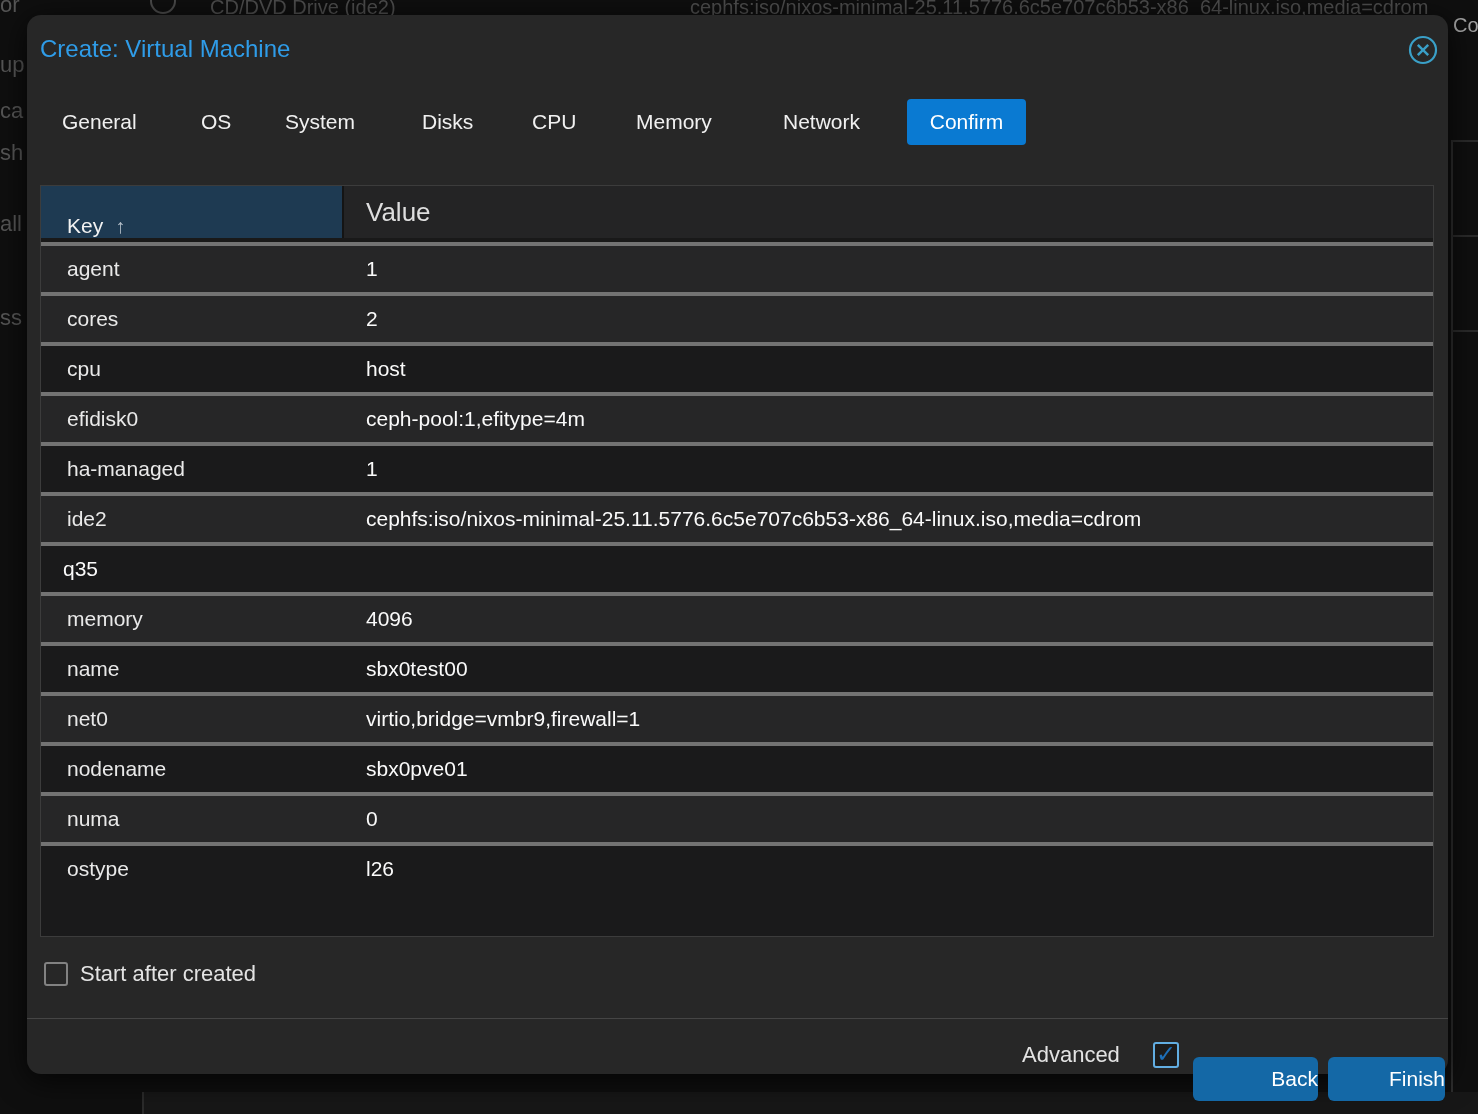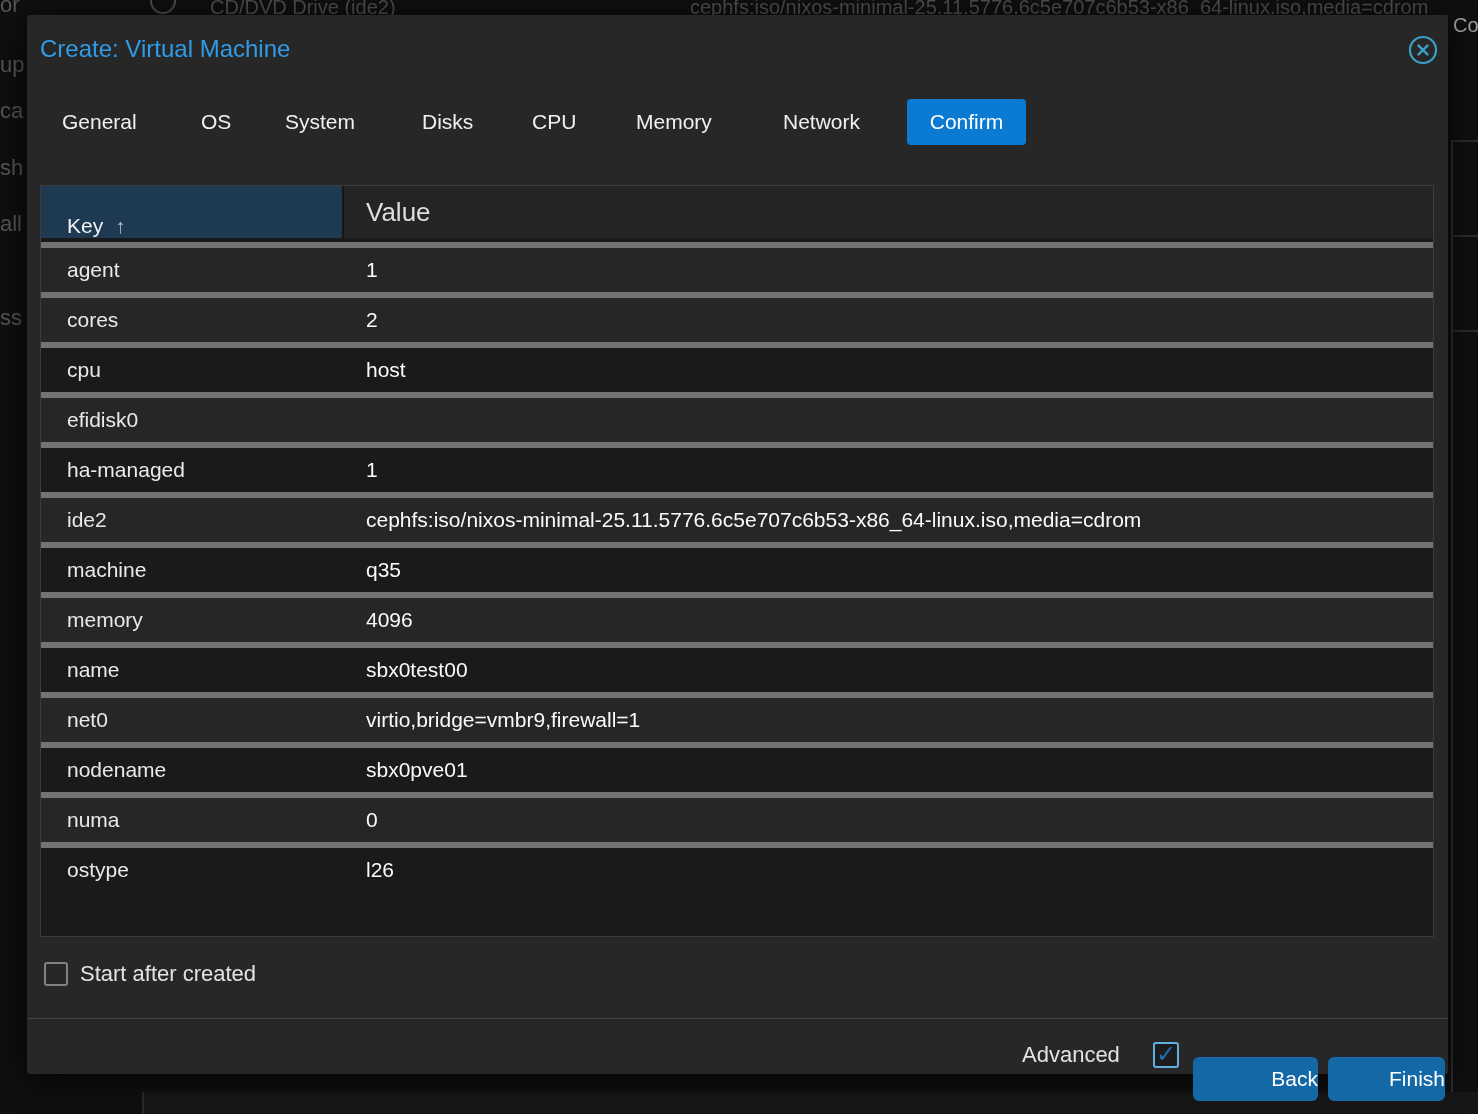--- a/index.html
+++ b/index.html
@@ -26,40 +26,40 @@
   .backdrop-top{position:absolute;top:-4px;color:#4d4d4d;font-size:20px;white-space:pre;z-index:1;}
   .backdrop-ring{position:absolute;left:150px;top:-12px;width:26px;height:26px;border:2px solid #4a4a4a;border-radius:50%;z-index:1;}
   .right-vline{position:absolute;left:1451px;top:140px;width:2px;height:974px;background:#2e2e2e;z-index:1;}
   .right-hline{position:absolute;left:1452px;width:26px;height:2px;background:#2a2a2a;z-index:1;}
   .bottom-vline{position:absolute;left:142px;top:1092px;width:2px;height:22px;background:#2b2b2b;z-index:1;}
   .bottom-strip{position:absolute;left:144px;top:1092px;width:1334px;height:22px;background:#171717;z-index:1;}
 
   
   .dialog{
     position:absolute;left:27px;top:15px;width:1421px;height:1059px;
-    background:#272727;border-radius:2px;z-index:5;
+    background:#272727;border-radius:14px;z-index:5;
     box-shadow:0 6px 30px rgba(0,0,0,.75);
     text-decoration:underline;
   }
   .dialog-title{position:absolute;left:13px;top:20px;font-size:24px;color:var(--title-blue);}
   .close-btn{position:absolute;left:1381px;top:20px;width:30px;height:30px;cursor:pointer;}
 
   
   .tab-bar{position:absolute;left:0;top:84px;width:100%;height:46px;}
   .tab{position:absolute;top:0;height:46px;line-height:46px;font-size:21px;color:#f0f0f0;cursor:pointer;}
   .tab.active{width:119px;text-align:center;background:var(--active-tab-blue);border-radius:4px;color:#ffffff;}
 
   
   .grid{position:absolute;left:13px;top:170px;width:1394px;height:752px;border:1px solid #3c3c3c;overflow:hidden;background:#1a1a1b;}
   .thead{display:flex;height:52px;}
   .th-key{width:303px;background:var(--key-header-bg);border-right:2px solid #141414;display:flex;align-items:flex-end;padding-left:26px;font-size:21px;color:#f2f2f2;cursor:pointer;}
   .sort-arrow{margin-left:12px;color:#b4bec8;font-size:20px;}
   .th-value{flex:1;background:#242425;display:flex;align-items:center;padding-left:22px;font-size:26px;color:#dedede;cursor:pointer;}
   .thead-gap{height:4px;background:#191919;}
-  .trow{display:flex;height:50px;border-top:6px solid #737373;font-size:21px;}
+  .trow{display:flex;height:50px;border-top:4px solid #737373;font-size:21px;}
   .trow.light{background:var(--row-light);}
   .trow.dark{background:var(--row-dark);}
   .td-key{width:303px;display:flex;align-items:center;padding-left:26px;color:#e9e9e9;}
   .td-value{flex:1;display:flex;align-items:center;padding-left:22px;color:#fafafa;white-space:nowrap;overflow:hidden;}
 
   
   .start-row{position:absolute;left:17px;top:945px;display:flex;align-items:center;height:28px;}
   .checkbox-empty{width:24px;height:24px;border:2px solid #828282;border-radius:3px;background:transparent;cursor:pointer;}
   .start-label{margin-left:12px;font-size:22px;color:#e3e3e3;}
 
@@ -76,21 +76,21 @@
 <body>
 
 <div class="backdrop-ring"></div>
 <span class="backdrop-top" style="left:210px;">CD/DVD Drive (ide2)</span>
 <span class="backdrop-top" style="left:690px;">cephfs:iso/nixos-minimal-25.11.5776.6c5e707c6b53-x86_64-linux.iso,media=cdrom</span>
 <span class="backdrop-frag" style="left:1453px;top:14px;color:#a3a3a3;font-size:20px;">Co</span>
 <div id="left-frags">
     <span class="backdrop-frag" style="left: 0px; top: -8px;">or</span>
     <span class="backdrop-frag" style="left: 0px; top: 52px;">up</span>
     <span class="backdrop-frag" style="left: 0px; top: 98px;">ca</span>
-    <span class="backdrop-frag" style="left: 0px; top: 155px;">sh</span>
+    <span class="backdrop-frag" style="left: 0px; top: 140px;">sh</span>
     <span class="backdrop-frag" style="left: 0px; top: 211px;">all</span>
     <span class="backdrop-frag" style="left: 0px; top: 275px; margin-top: 30px;">ss</span>
   </div>
 <div class="right-vline"></div>
 <div class="right-hline" style="top:140px;"></div>
 <div class="right-hline" style="top:235px;"></div>
 <div class="right-hline" style="top:330px;"></div>
 <div class="bottom-strip"></div>
 <div class="bottom-vline"></div>
 
@@ -136,31 +136,31 @@
         <div class="trow light">
           <div class="td-key">cores</div>
           <div class="td-value">2</div>
         </div>
         <div class="trow dark">
           <div class="td-key">cpu</div>
           <div class="td-value">host</div>
         </div>
         <div class="trow light">
           <div class="td-key">efidisk0</div>
+          <div class="td-value">ceph-pool:1,efitype=4m</div>
         </div>
         <div class="trow dark">
           <div class="td-key">ha-managed</div>
           <div class="td-value">1</div>
         </div>
         <div class="trow light">
           <div class="td-key">ide2</div>
           <div class="td-value">cephfs:iso/nixos-minimal-25.11.5776.6c5e707c6b53-x86_64-linux.iso,media=cdrom</div>
         </div>
         <div class="trow dark">
-          <div class="td-key">machine</div>
           <div class="td-value">q35</div>
         </div>
         <div class="trow light">
           <div class="td-key">memory</div>
           <div class="td-value">4096</div>
         </div>
         <div class="trow dark">
           <div class="td-key">name</div>
           <div class="td-value">sbx0test00</div>
         </div>

